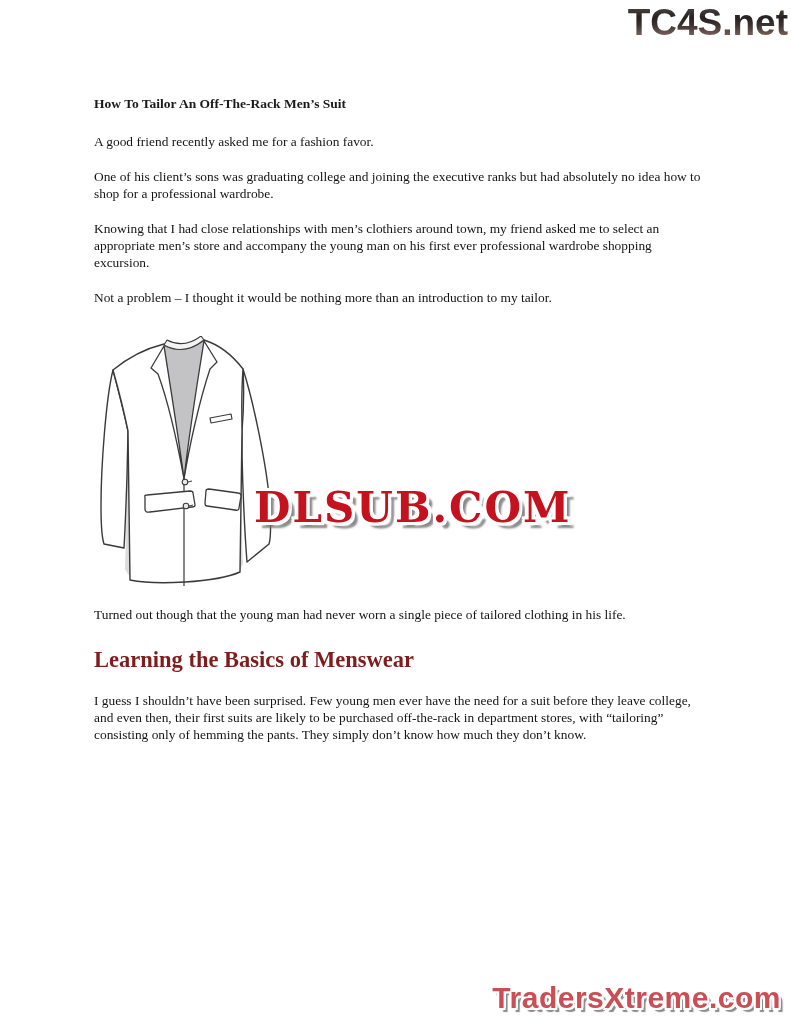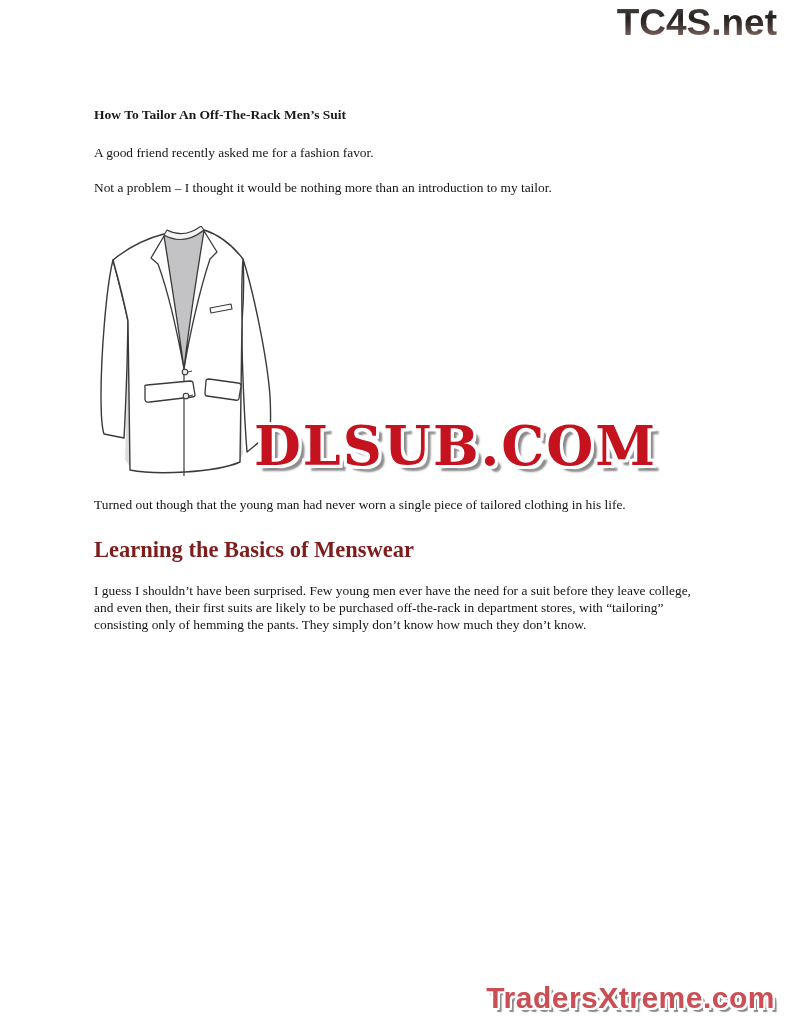--- a/index.html
+++ b/index.html
@@ -8,40 +8,40 @@
     position:relative;
     width:791px; height:1024px;
     background:#ffffff;
     overflow:hidden;
     font-family:"Liberation Serif", serif;
     color:#141414;
   }
 
   
   .tc4s-logo {
-    position:absolute; top:2px; right:14px;
+    position:absolute; top:2px; right:3px;
     font-family:"Liberation Sans", sans-serif;
     font-weight:bold; font-size:37px; line-height:42px;
     letter-spacing:0px;
     color:#3a322f;
     text-decoration:none;
     cursor:pointer;
   }
   @supports (-webkit-background-clip:text) {
     .tc4s-logo {
       background:linear-gradient(180deg,#5a5450 0%,#262120 38%,#3c3330 55%,#8d6f68 88%,#a2877f 100%);
       -webkit-background-clip:text;
       background-clip:text;
       color:transparent;
     }
   }
 
   
   .content {
-    position:absolute; left:94px; top:107px; width:614px;
+    position:absolute; left:94px; top:96px; width:614px;
     font-size:13.4px; line-height:17px;
   }
   .doc-title {
     font-size:13.5px; line-height:16px; font-weight:bold;
     color:#1a1a1a;
     margin:0 0 21px 0;
   }
   .content p { margin:0 0 18px 0; }
   .section-heading {
     font-size:22.5px; line-height:26px; font-weight:bold;
@@ -53,35 +53,34 @@
   .figure {
     position:relative;
     height:258px;
     margin:30px 0 12px 0;
   }
   .jacket-svg { position:absolute; left:6px; top:0; }
   .watermark {
     position:absolute; left:160px; top:146px;
     font-family:"DejaVu Serif", serif;
     font-weight:bold;
-    font-size:54px; line-height:52px;
+    font-size:42px; line-height:52px;
     letter-spacing:2px;
     white-space:nowrap;
     color:#c5121f;
     text-shadow:
       -3px -3px 0 #fff, 3px -3px 0 #fff, -3px 3px 0 #fff, 3px 3px 0 #fff,
       -3px 0 0 #fff, 3px 0 0 #fff, 0 -3px 0 #fff, 0 3px 0 #fff,
       -2px -2px 0 #fff, 2px -2px 0 #fff, -2px 2px 0 #fff, 2px 2px 0 #fff,
       6px 6px 2px rgba(110,110,110,.8);
-    margin-top: 48px;
   }
 
   
   .footer-logo {
-    position:absolute; top:980px; right:16px;
+    position:absolute; top:980px; right:10px;
     font-family:"Liberation Sans", sans-serif;
     font-weight:bold;
     font-size:30px; line-height:36px;
     letter-spacing:0.5px;
     white-space:nowrap;
     color:#ca4e54;
     cursor:pointer;
     text-decoration:none;
     text-shadow:
       -2px -2px 0 #fff, 2px -2px 0 #fff, -2px 2px 0 #fff, 2px 2px 0 #fff,
@@ -94,20 +93,22 @@
 
 <div class="page">
 
   <a class="tc4s-logo">TC4S.net</a>
 
   <div class="content">
 
     <h1 class="doc-title">How To Tailor An Off-The-Rack Men’s Suit</h1>
 
     <p>A good friend recently asked me for a fashion favor.</p>
+    <p>One of his client’s sons was graduating college and joining the executive ranks but had absolutely no idea how to shop for a professional wardrobe.</p>
+    <p>Knowing that I had close relationships with men’s clothiers around town, my friend asked me to select an appropriate men’s store and accompany the young man on his first ever professional wardrobe shopping excursion.</p>
     <p>Not a problem – I thought it would be nothing more than an introduction to my tailor.</p>
 
     <div class="figure">
       <svg class="jacket-svg" width="186" height="258" viewBox="0 0 186 258" fill="none" xmlns="http://www.w3.org/2000/svg">
 
         <path d="M28,95 C27,155 26,205 25,233 C28,239 31,242 35,244 C31,200 30,150 30,97 Z" fill="#dcdcde"></path>
         <path d="M140,97 C141,155 142,205 143,228 C140,234 137,238 133,240 C137,200 138,150 138,99 Z" fill="#dcdcde"></path>
 
         <path d="M13,34 C6,62 1,130 1,170 C1,190 2,202 4,208 L24,212 C25,195 26,170 27,140 L28,95 C23,72 17,50 13,34 Z" fill="#ffffff" stroke="#3a3a3a" stroke-width="1.4" stroke-linejoin="round"></path>
 

